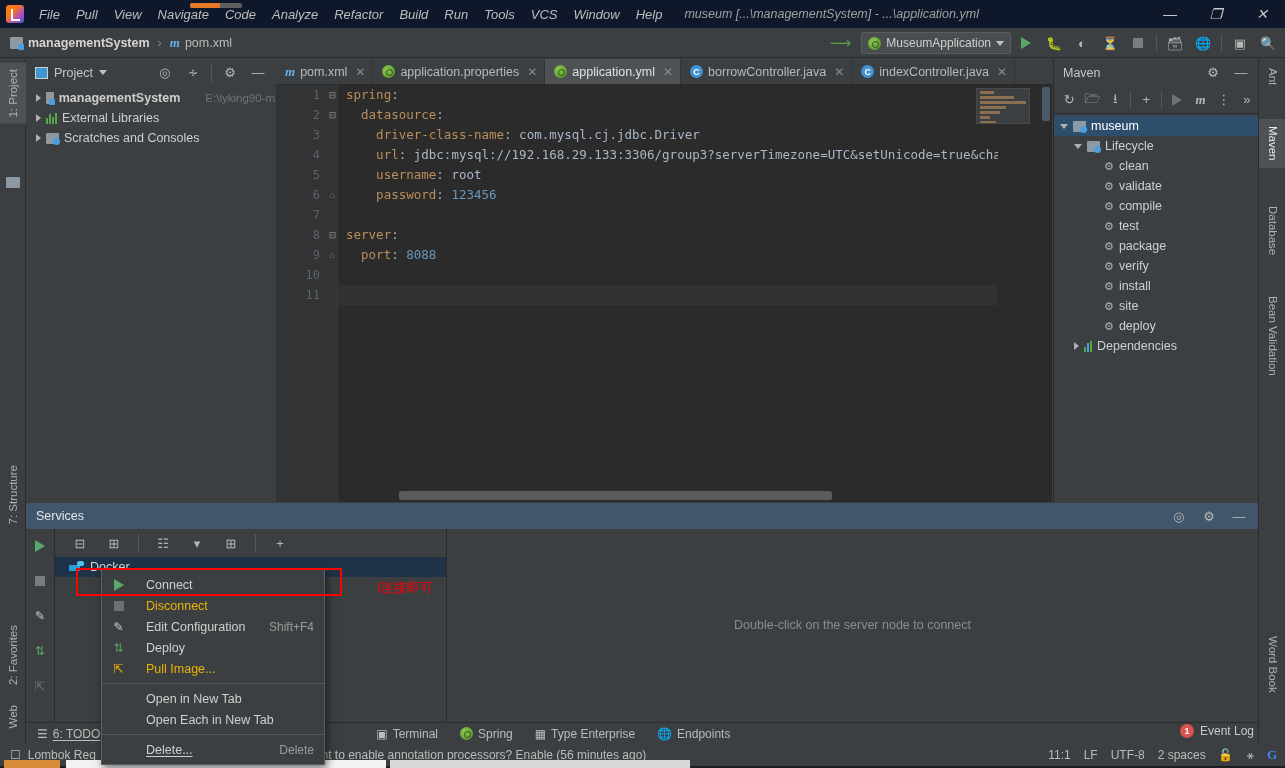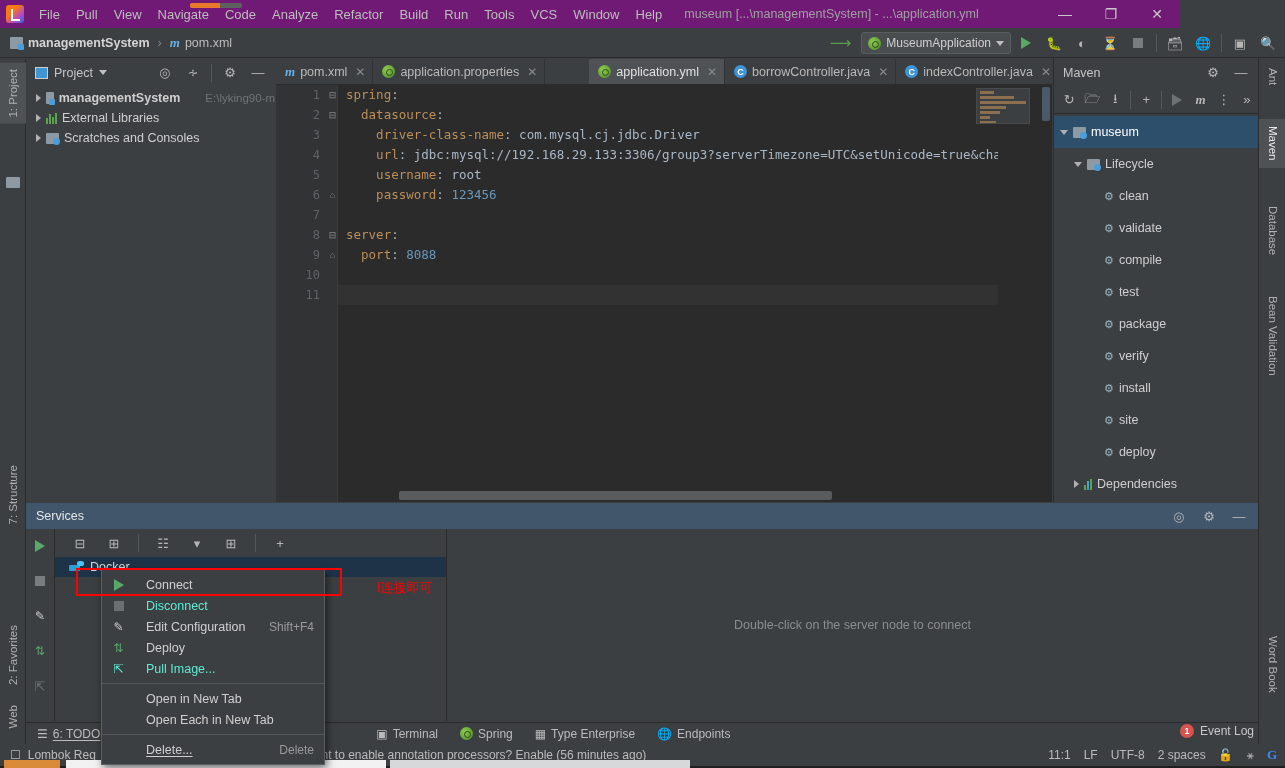--- a/index.html
+++ b/index.html
@@ -8,22 +8,22 @@
     background: #3c3f41;
     font-family: "Liberation Sans", sans-serif;
     font-size: 12px;
     color: #bbbbbb;
     overflow: hidden;
   }
   .app { position: relative; width: 1285px; height: 768px; }
 
   
   .titlebar {
-    position: absolute; left: 0; top: 0; width: 1180px; height: 28px;
-    background: #701a75; display: flex; align-items: center;
+    position: absolute; left: 0; top: 0; width: 1285px; height: 28px;
+    background: #0f172a; display: flex; align-items: center; font-style: italic;
   }
   .logo {
     width: 18px; height: 18px; margin: 0 7px 0 6px; border-radius: 3px;
     background: linear-gradient(135deg,#f97a12 0%,#f97a12 35%,#b04acb 70%,#2a6bd6 100%);
     position: relative;
   }
   .logo::after {
     content: ""; position: absolute; left: 5px; top: 4px; width: 7px; height: 10px;
     border-left: 2px solid #fff; border-bottom: 2px solid #fff;
   }
@@ -136,21 +136,21 @@
   }
   .tabs {
     height: 26px; background: #3c3f41; display: flex; align-items: stretch;
     border-bottom: 1px solid #2b2b2b;
   }
   .tab {
     display: flex; align-items: center; gap: 5px; padding: 0 7px 0 9px;
     font-size: 12.5px; color: #b9b9b9; border-right: 1px solid #313335;
     white-space: nowrap;
   }
-  .tab.active { background: #4e5254; color: #e0e0e0; margin-left: 44px; }
+  .tab.active { background: #4e5254; color: #e0e0e0; }
   .tab .x { color: #8b8b8b; font-size: 12px; margin-left: 3px; }
   .ico-c {
     width:13px;height:13px;border-radius:50%;background:#3f94d8;color:#fff;
     font-size:9px;display:flex;align-items:center;justify-content:center;font-weight:bold;
   }
   .code-wrap { position: relative; height: 417px; background: #2b2b2b; }
   .gutter {
     position:absolute; left:0; top:0; width:52px; height:100%;
     background:#313335; color:#606366; font-family:"DejaVu Sans Mono", monospace;
     font-size:12px; text-align:right;
@@ -191,21 +191,21 @@
   
   .maven-panel {
     position: absolute; left: 1053px; top: 59px; width: 205px; height: 443px;
     background: #3c3f41; border-left: 1px solid #2b2b2b;
   }
   .mv-toolbar {
     height: 28px; display: flex; align-items: center; gap: 1px; padding-left: 4px;
     border-bottom: 1px solid #2b2b2b;
   }
   .mv-tree { font-size: 12.5px; padding-top: 2px; }
-  .mnode { display:flex; align-items:center; gap:5px; height:32px; color:#cfcfcf; white-space:nowrap; }
+  .mnode { display:flex; align-items:center; gap:5px; height:20px; color:#cfcfcf; white-space:nowrap; }
   .mnode.sel { background:#2d4f6c; color:#ffffff; }
   .gear-ico { color:#9fb4c4; font-size:11px; }
   .folder-b { width:13px;height:11px;background:#8e9aa3;border-radius:1px;position:relative; }
   .folder-b::after{content:"";position:absolute;right:-1px;bottom:-1px;width:7px;height:7px;background:#4a9edb;border-radius:50%;}
 
   
   .right-strip {
     position: absolute; right: 0; top: 59px; width: 27px; height: 709px;
     background: #3c3f41; border-left: 1px solid #2b2b2b;
   }
@@ -258,21 +258,21 @@
     position: absolute; left: 101px; top: 569px; width: 224px;
     background: #3c3f41; border: 1px solid #5c5f61; box-shadow: 2px 3px 8px rgba(0,0,0,0.55);
     padding: 4px 0; z-index: 50;
   }
   .ctx-item {
     height: 21px; display: flex; align-items: center; gap: 20px; padding: 0 10px 0 9px;
     font-size: 12.5px; color: #cfcfcf; white-space: nowrap;
   }
   .ctx-item .ic { width: 15px; display: flex; justify-content: center; align-items:center; }
   .ctx-item .acc { margin-left: auto; color: #9a9a9a; font-size: 12px; }
-  .ctx-item.disabled { color: #5eead4; }
+  .ctx-item.disabled { color: #eab308; }
   .ctx-sep { height:1px; background:#545759; margin:4px 0; }
   .red-box {
     position: absolute; left: 76px; top: 568px; width: 266px; height: 28px;
     border: 2px solid #ff0000; z-index: 60; pointer-events:none;
   }
   .red-note {
     position: absolute; left: 377px; top: 579px; color: #ff0000; font-size: 13px; z-index: 60;
     font-family: "DejaVu Sans", sans-serif;
   }
   .pencil-ico { color:#cfcfcf; font-size:12px; }

